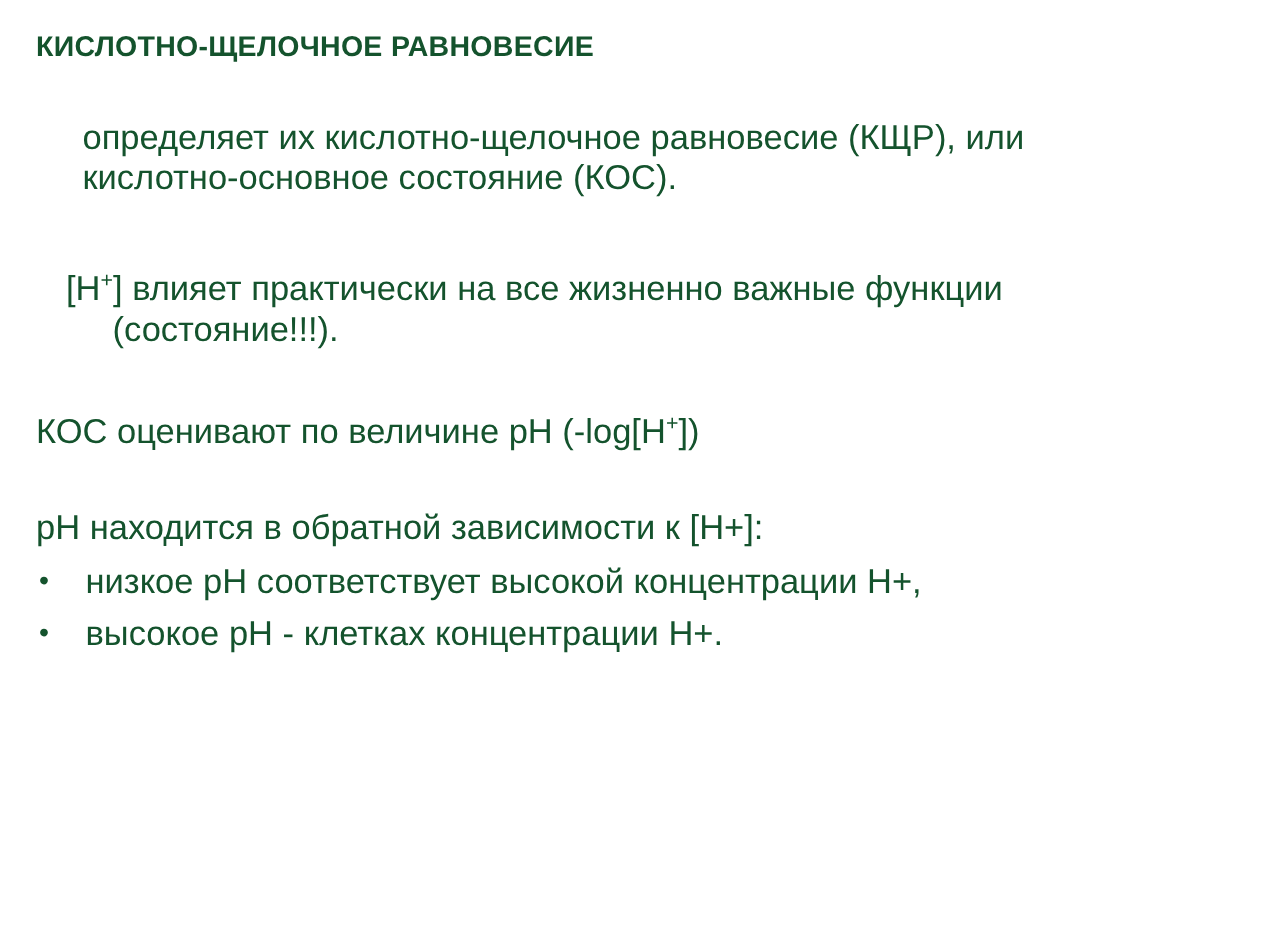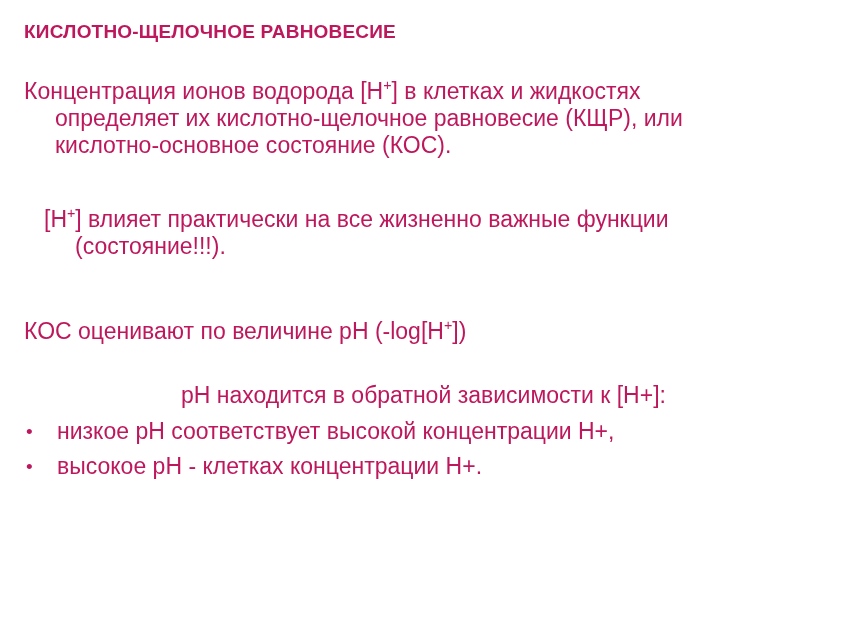--- a/index.html
+++ b/index.html
@@ -5,42 +5,42 @@
   html, body {
     margin: 0;
     padding: 0;
     background: #ffffff;
   }
   .slide {
     position: relative;
     width: 843px;
     height: 627px;
     background: #ffffff;
-    color: #be185d;
+    color: #14532d;
     font-family: "Liberation Sans", "DejaVu Sans", sans-serif;
     box-sizing: border-box;
     padding: 20px 20px 0 24px;
     overflow: hidden;
   }
   .title {
     font-size: 19px;
     line-height: 23px;
     font-weight: bold;
     letter-spacing: 0.2px;
   }
   .para {
     font-size: 23px;
     line-height: 27px;
     font-weight: normal;
   }
   .para .line { white-space: nowrap; }
   .p1 { margin-top: 35px; }
   .p2 { margin-top: 47px; margin-left: 20px; }
-  .p3 { margin-top: 58px; }
-  .p4 { margin-top: 37px; text-align: center; }
+  .p3 { margin-top: 41px; }
+  .p4 { margin-top: 37px; }
   .hang { padding-left: 31px; }
   .b { font-weight: normal; }
   sup.plus {
     font-size: 62%;
     line-height: 0;
     vertical-align: super;
   }
   .bullet-list { margin-top: 9px; }
   .bullet-item {
     display: flex;
@@ -58,21 +58,20 @@
   .bullet-text { flex: 1; white-space: nowrap; }
 </style>
 </head>
 <body>
 
 <div class="slide">
 
   <div class="title">КИСЛОТНО-ЩЕЛОЧНОЕ РАВНОВЕСИЕ</div>
 
   <div class="para p1">
-    <div class="line"><span>Концентрация ионов водорода [H</span><sup class="plus">+</sup><span>] в клетках и жидкостях</span></div>
     <div class="line hang">определяет их кислотно-щелочное равновесие (КЩР), или</div>
     <div class="line hang"><span class="b">кислотно-основное состояние (КОС)</span><span>.</span></div>
   </div>
 
   <div class="para p2">
     <div class="line"><span>[H</span><sup class="plus">+</sup><span>] влияет практически на все жизненно важные функции</span></div>
     <div class="line hang">(состояние!!!).</div>
   </div>
 
   <div class="para p3">

